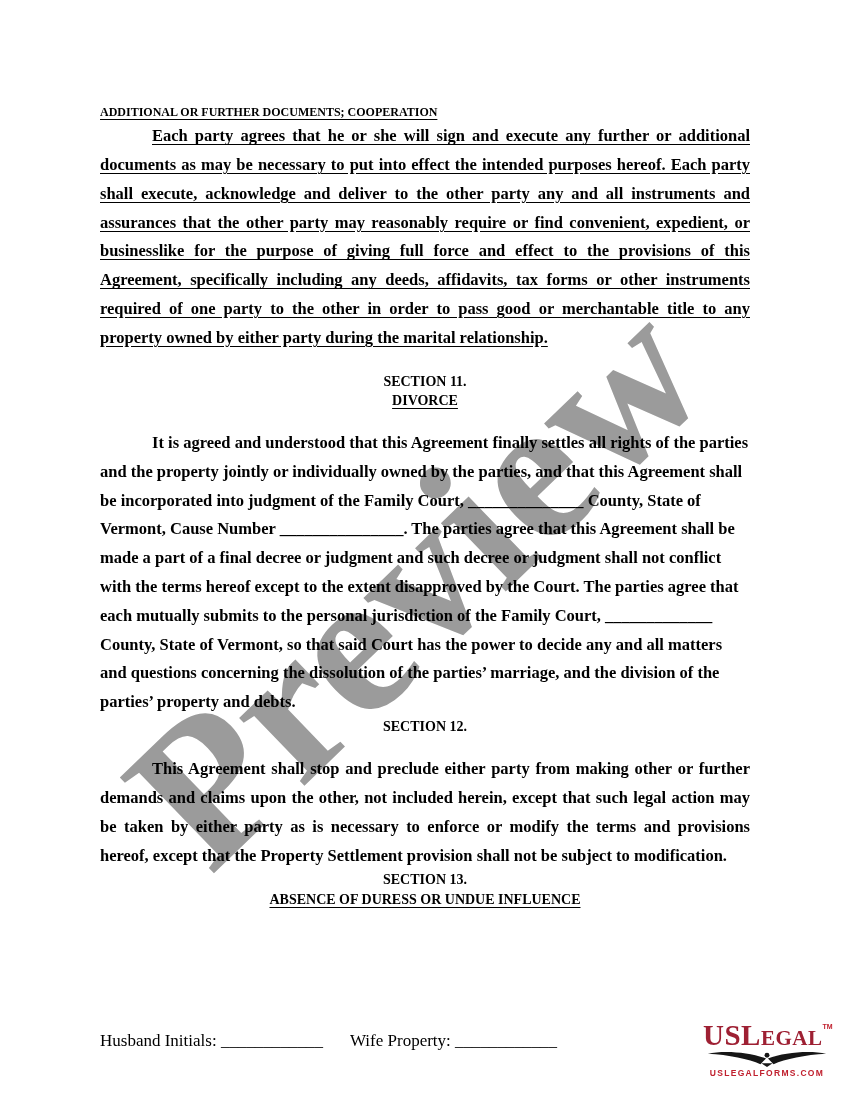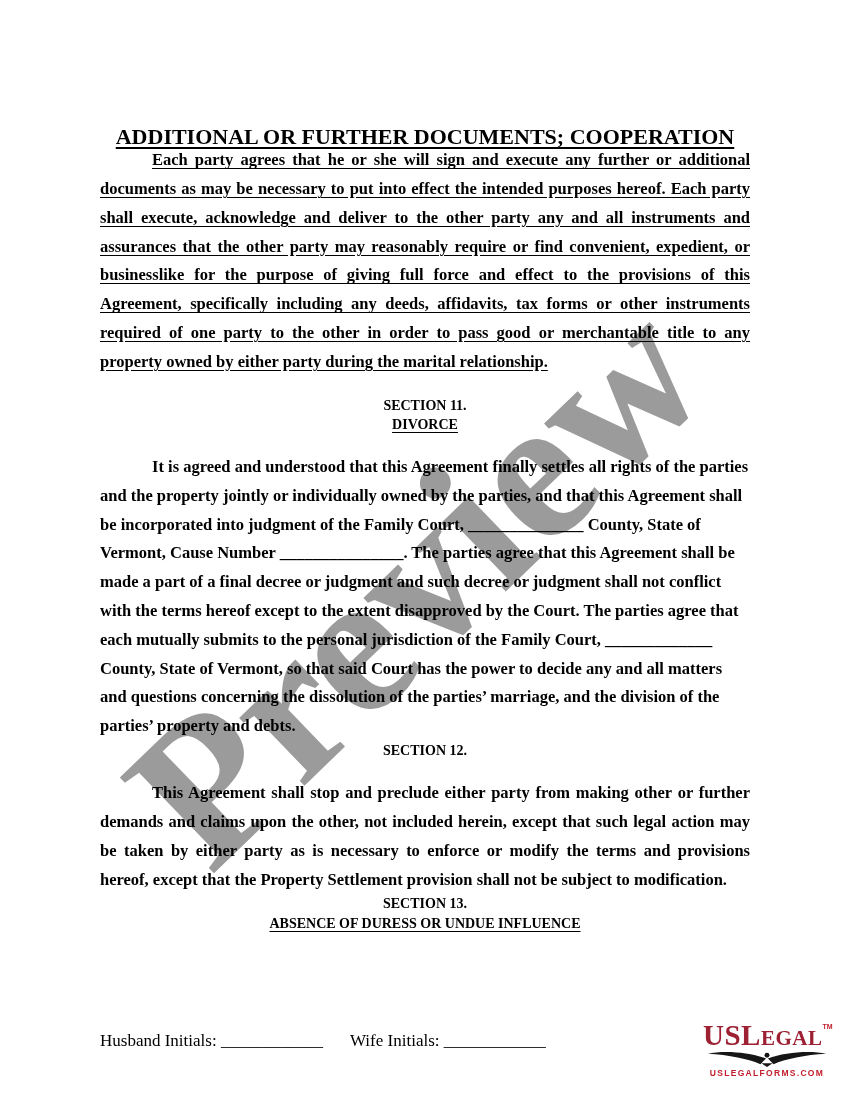--- a/index.html
+++ b/index.html
@@ -29,27 +29,25 @@
   }
   
   .content {
     position: absolute;
     left: 100px; top: 103px; width: 650px;
     z-index: 1;
     font-size: 16.5px;
     line-height: 28.8px;
   }
   .doc-heading {
-    font-size: 22px;
+    font-size: 12px;
     font-weight: bold;
     line-height: 19.2px;
-    text-align: center;
     text-decoration: underline;
     text-underline-offset: 3px;
-    margin-top: 24px;
   }
   .para {
     text-indent: 52px;
     line-height: 28.8px;
     font-weight: bold;
   }
   .para.justified { text-align: justify; }
   .para.underlined { text-decoration: underline; text-underline-offset: 3px; }
   .para-cooperation { margin-bottom: 19px; }
   .section-heading {
@@ -135,21 +133,21 @@
 
     <div class="section-heading">
       <div class="section-label">SECTION 13.</div>
       <div class="section-title">ABSENCE OF DURESS OR UNDUE INFLUENCE</div>
     </div>
 
   </div>
 
   <div class="footer">
     <span class="initials-husband">Husband Initials: ____________</span>
-    <span class="initials-wife">Wife Initials: ____________</span>
+    <span class="initials-wife">Wife Property: ____________</span>
   </div>
 
   <a class="logo" href="#">
     <div class="brand-line"><span class="brand-large">USL</span><span class="brand-small">EGAL</span><span class="brand-tm">TM</span></div>
     <svg class="eagle" width="122" height="16" viewBox="0 0 130 17" aria-hidden="true">
       <path d="M64 8 C46 1 18 -1 2 3 C24 4 46 9 58 14 Z" fill="#161616"></path>
       <path d="M66 8 C84 1 112 -1 128 3 C106 4 84 9 72 14 Z" fill="#161616"></path>
       <circle cx="65" cy="4.5" r="2.6" fill="#161616"></circle>
       <path d="M59 13 L71 13 L65 17 Z" fill="#161616"></path>
     </svg>

